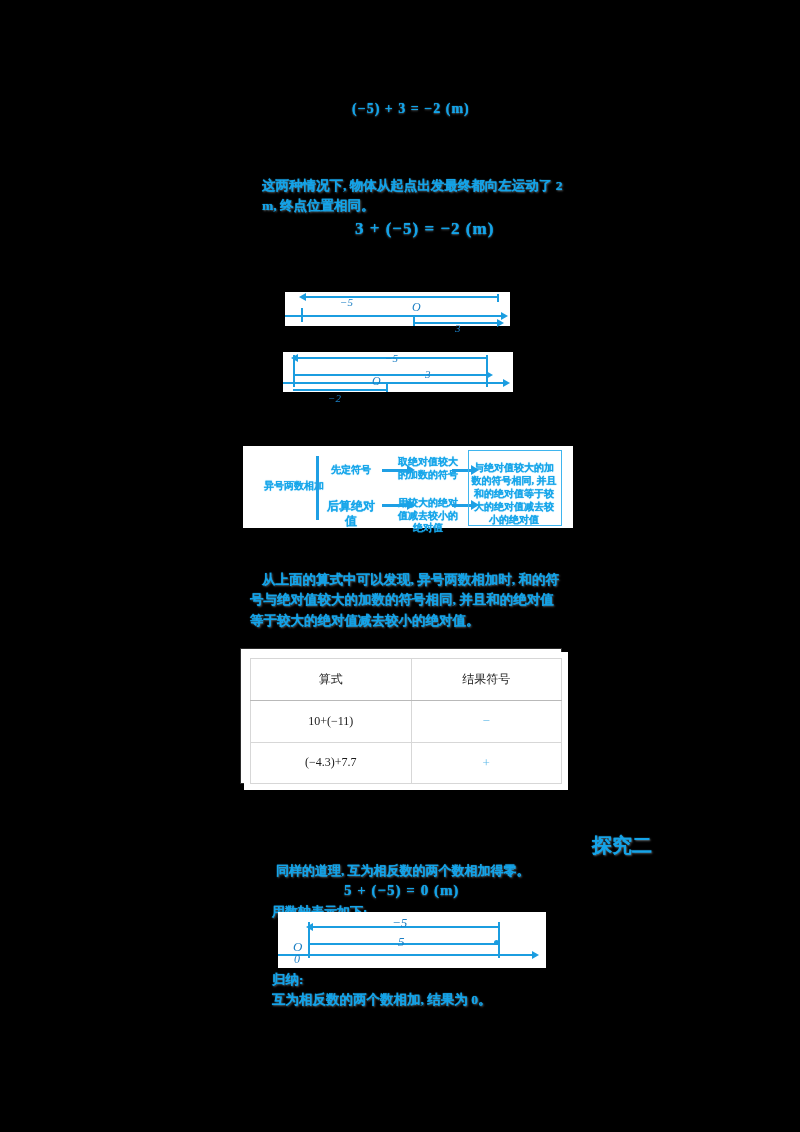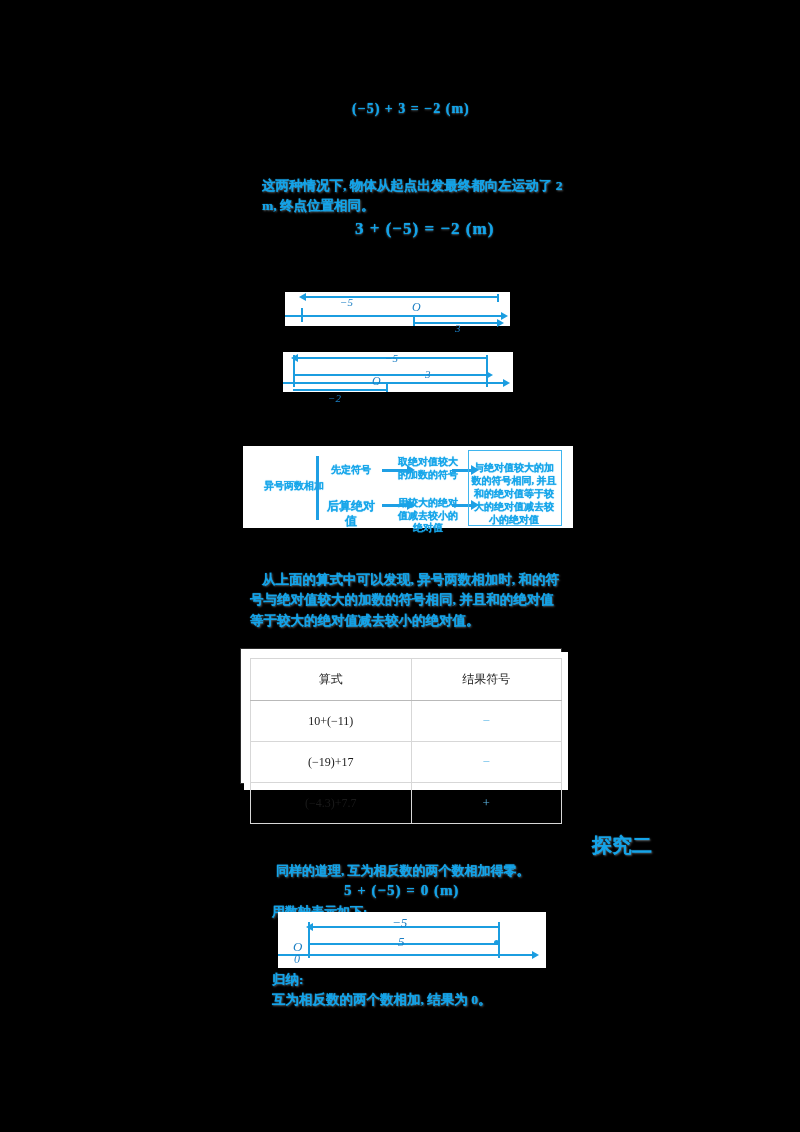--- a/index.html
+++ b/index.html
@@ -121,24 +121,20 @@
         <th>算式</th>
         <th>结果符号</th>
       </tr>
     </thead>
     <tbody>
       <tr>
         <td>10+(−11)</td>
         <td class="sign">−</td>
       </tr>
       <tr>
-        <td>(−19)+17</td>
-        <td class="sign">−</td>
-      </tr>
-      <tr>
         <td>(−4.3)+7.7</td>
         <td class="sign">+</td>
       </tr>
     </tbody>
   </table>
 </div>
 
 <div class="badge" style="left:592px;top:832px;font-size:20px;">探究二</div>
 
 <div class="para" style="left:276px;top:862px;width:290px;font-size:13px;">同样的道理, 互为相反数的两个数相加得零。</div>

